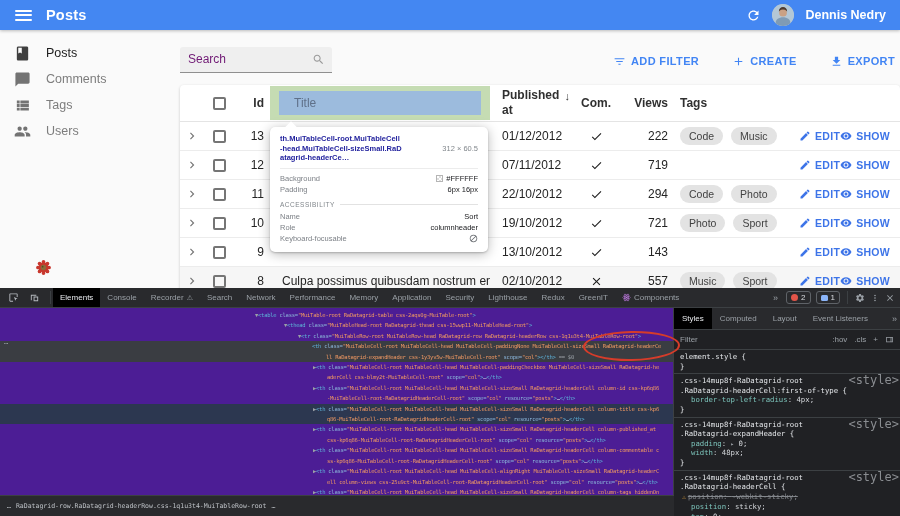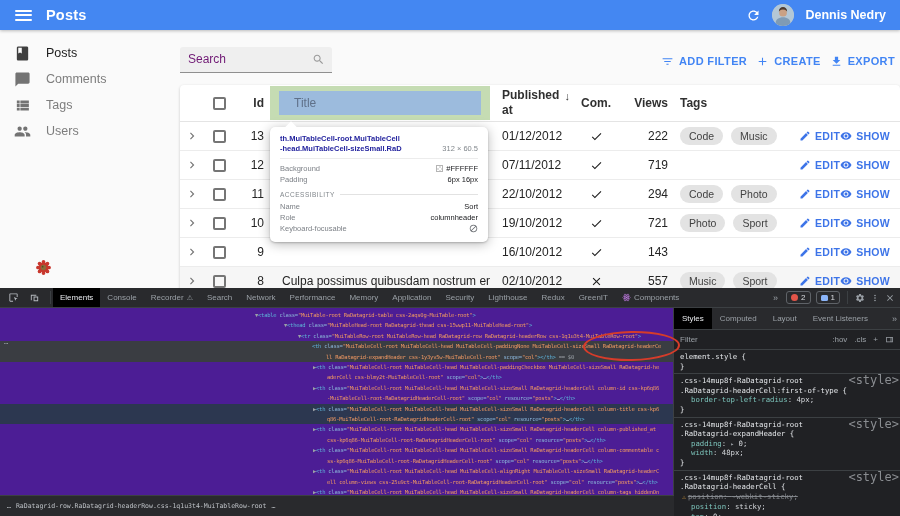--- a/index.html
+++ b/index.html
@@ -24,21 +24,21 @@
   .side-item{height:26px;display:flex;align-items:center;gap:15px;padding-left:14px;font-size:12.5px;color:#7d7d7d;cursor:pointer}
   .side-item .ic{width:17px;height:17px;color:#737373}
   .side-item.active{color:#1d1d1d}
   .side-item.active .ic{color:#3f3f3f}
 
   
   .search{position:absolute;left:180px;top:47px;width:152px;height:26px;background:#efefef;
           border-bottom:1px solid #8f8f8f;border-radius:3px 3px 0 0}
   .search .ph{position:absolute;left:8px;top:0;line-height:25px;font-size:12px;color:#701a75}
   .search .ic{position:absolute;right:7px;top:6px;width:13px;height:13px;color:#9a9a9a}
-  .actionsbar{position:absolute;right:5px;top:54px;display:flex;gap:9px;align-items:flex-end}
+  .actionsbar{position:absolute;right:5px;top:54px;display:flex;gap:33px;align-items:flex-end}
   .tbtn{display:flex;align-items:center;gap:5px;color:#4285f4;font-size:11px;font-weight:bold;
         letter-spacing:.35px;cursor:pointer}
   .tbtn .ic{width:13px;height:13px}
 
   
   .card{position:absolute;left:180px;top:85px;width:720px;height:212px;background:#fff;
         border-radius:4px 4px 0 0;box-shadow:0 1px 3px rgba(0,0,0,.2)}
   .thead{display:flex;height:37px;align-items:center;font-size:12px;font-weight:bold;color:#303030;
          border-bottom:1px solid #e4e4e4}
   .trow{display:flex;height:29px;align-items:center;font-size:12px;color:#242424;border-bottom:1px solid #ececec}
@@ -400,21 +400,21 @@
       <div class="c-exp">
             <svg class="ic" viewBox="0 0 24 24">
               <path d="M8.59 16.59 13.17 12 8.59 7.41 10 6l6 6-6 6z"></path>
             </svg>
           </div>
       <div class="c-cb">
             <span class="cb"></span>
           </div>
       <div class="c-id">9</div>
       <div class="c-title"></div>
-      <div class="c-pub">16/10/2012</div>
+      <div class="c-pub">13/10/2012</div>
       <div class="c-com">
             <svg class="ic" viewBox="0 0 24 24">
               <path d="M9 16.17 4.83 12l-1.42 1.41L9 19 21 7l-1.41-1.41z"></path>
             </svg>
           </div>
       <div class="c-views">143</div>
       <div class="c-tags"></div>
       <div class="c-act">
         <span class="act">
               <svg class="ic" viewBox="0 0 24 24">
@@ -469,20 +469,21 @@
         </div>
       </div>
   </div>
 
   <div class="tip">
     <div class="tip-sel">th.MuiTableCell-root.MuiTableCell</div>
     <div class="tip-sel tip-l2">
       <span>-head.MuiTableCell-sizeSmall.RaD</span>
       <span class="tip-dims">312 × 60.5</span>
     </div>
+    <div class="tip-sel">atagrid-headerCe…</div>
     <div class="tip-div"></div>
     <div class="tip-row">
         <span>Background</span>
       <span class="val">
           <span class="swatch"></span>
           <span>#FFFFFF</span>
         </span>
       </div>
     <div class="tip-row">
         <span>Padding</span>

